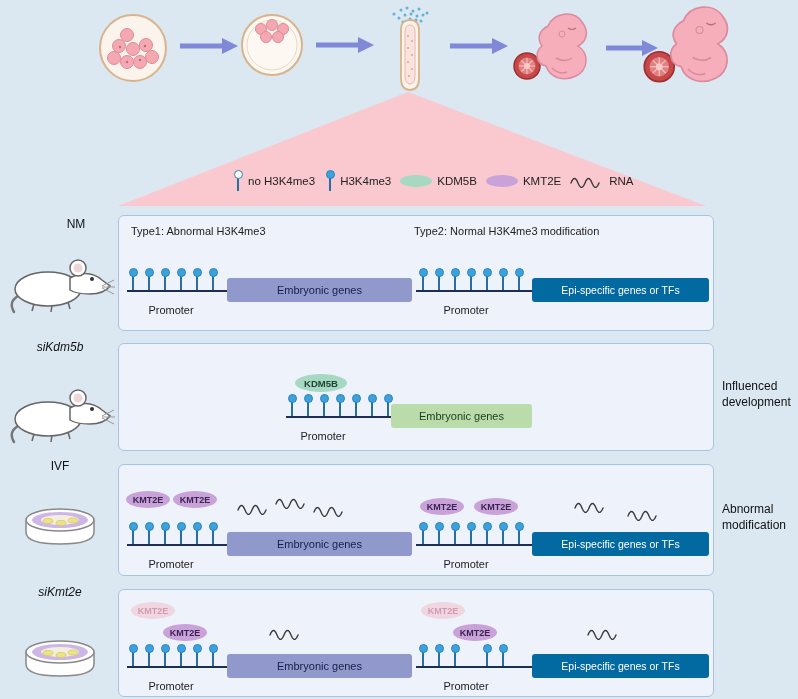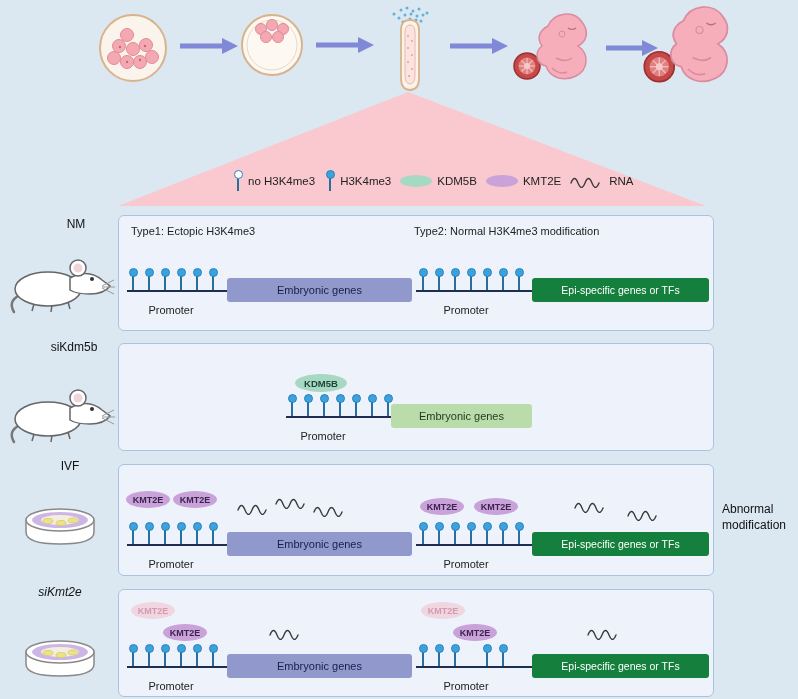--- a/index.html
+++ b/index.html
@@ -12,21 +12,21 @@
   .type-label{position:absolute;font-size:11px;color:#222;white-space:nowrap}
   .track-line{position:absolute;height:2px;background:#1e2d52}
   .lolli-group{position:absolute;height:22px}
   .lolli{position:absolute;bottom:0;width:2px;height:14px;background:#2a6ea0}
   .lolli::before{content:"";position:absolute;top:-8px;left:-3.5px;width:9px;height:9px;border-radius:50%;
                  background:#3ba2dd;border:1px solid #2a82bc;box-sizing:border-box}
   .gene-box{position:absolute;height:24px;border-radius:3px;display:flex;align-items:center;justify-content:center;
             font-size:11px;white-space:nowrap}
   .gene-purple{background:#9198cc;color:#16204a}
   .gene-green{background:#badcab;color:#1e3a1e}
-  .gene-orange{background:#15803d;color:#fff;font-size:10.5px}
+  .gene-orange{background:#0369a1;color:#fff;font-size:10.5px}
   .promoter{position:absolute;font-size:11px;color:#222;transform:translateX(-50%);white-space:nowrap}
   .oval{position:absolute;border-radius:50%;display:flex;align-items:center;justify-content:center;
         font-size:9px;font-weight:bold;white-space:nowrap}
   .oval-kmt2e{background:#c9a2da;color:#3c2350;width:44px;height:17px}
   .oval-kmt2e.faded{background:#f0d6e0;color:#d39ab0}
   .oval-kdm5b{background:#a6d8c2;color:#1e4636;width:52px;height:18px;font-size:9.5px}
   .wave{position:absolute;width:34px;height:14px}
   .exe-note{position:absolute;top:136px;left:262px;width:300px;text-align:center;font-size:12px;color:#222}
   .legend-row{position:absolute;top:169px;left:232px;display:flex;align-items:center;gap:9px}
   .legend-item{display:flex;align-items:center;gap:5px;font-size:11.5px;color:#222;white-space:nowrap}
@@ -191,41 +191,41 @@
         <line x1="98" y1="41" x2="111" y2="41"></line>
         <line x1="98" y1="42" x2="110" y2="48"></line>
       </g>
     <g stroke="#666" stroke-width="1.5">
         <line x1="30" y1="58" x2="28" y2="65"></line>
         <line x1="48" y1="59" x2="47" y2="66"></line>
         <line x1="64" y1="56" x2="66" y2="63"></line>
       </g>
   </svg>
 
-  <div class="side-label" style="left:29px;top:340px;width:90px;">siKdm5b</div>
+  <div class="side-label" style="left:15px;top:340px;width:90px;font-style:italic">siKdm5b</div>
   <svg class="abs" style="left:4px;top:376px" width="112" height="70" viewBox="0 0 112 70">
     <path d="M14 50 Q4 56 10 66" fill="none" stroke="#777" stroke-width="2.5" stroke-linecap="round"></path>
     <ellipse cx="44" cy="43" rx="33" ry="17" fill="#fff" stroke="#666" stroke-width="1.5"></ellipse>
     <path d="M66 32 Q84 22 98 34 L106 40 Q100 48 86 48 Q72 48 66 44 Z" fill="#fff" stroke="#666" stroke-width="1.5"></path>
     <circle cx="74" cy="22" r="8" fill="#fff" stroke="#666" stroke-width="1.5"></circle>
     <circle cx="74" cy="22" r="4.5" fill="#eed5da"></circle>
     <circle cx="88" cy="33" r="2" fill="#333"></circle>
     <g stroke="#999" stroke-width="1">
         <line x1="98" y1="40" x2="110" y2="34"></line>
         <line x1="98" y1="41" x2="111" y2="41"></line>
         <line x1="98" y1="42" x2="110" y2="48"></line>
       </g>
     <g stroke="#666" stroke-width="1.5">
         <line x1="30" y1="58" x2="28" y2="65"></line>
         <line x1="48" y1="59" x2="47" y2="66"></line>
         <line x1="64" y1="56" x2="66" y2="63"></line>
       </g>
   </svg>
 
-  <div class="side-label" style="left:40px;top:459px;width:60px">IVF</div>
+  <div class="side-label" style="left:30px;top:459px;width:60px">IVF</div>
   <svg class="abs" style="left:20px;top:492px" width="80" height="60" viewBox="0 0 80 60">
     <path d="M6 28 L6 40 Q6 52 40 52 Q74 52 74 40 L74 28" fill="#fff" stroke="#888" stroke-width="1.5"></path>
     <ellipse cx="40" cy="28" rx="34" ry="11" fill="#fff" stroke="#888" stroke-width="1.5"></ellipse>
     <ellipse cx="40" cy="28" rx="28" ry="8" fill="#cdb6e6"></ellipse>
     <ellipse cx="40" cy="28" rx="19" ry="5" fill="#f3eedd"></ellipse>
     <g fill="#ece287" stroke="#d5c96a" stroke-width="0.8">
       <ellipse cx="28" cy="29" rx="5" ry="2.5"></ellipse>
         <ellipse cx="41" cy="31" rx="5" ry="2.5"></ellipse>
         <ellipse cx="53" cy="28.5" rx="5" ry="2.5"></ellipse>
     </g>
@@ -237,24 +237,25 @@
     <ellipse cx="40" cy="28" rx="34" ry="11" fill="#fff" stroke="#888" stroke-width="1.5"></ellipse>
     <ellipse cx="40" cy="28" rx="28" ry="8" fill="#cdb6e6"></ellipse>
     <ellipse cx="40" cy="28" rx="19" ry="5" fill="#f3eedd"></ellipse>
     <g fill="#ece287" stroke="#d5c96a" stroke-width="0.8">
       <ellipse cx="28" cy="29" rx="5" ry="2.5"></ellipse>
         <ellipse cx="41" cy="31" rx="5" ry="2.5"></ellipse>
         <ellipse cx="53" cy="28.5" rx="5" ry="2.5"></ellipse>
     </g>
   </svg>
 
+  <div class="dev-label" style="top:379px">Influenced development</div>
   <div class="dev-label" style="top:502px">Abnormal modification</div>
 
   <div class="panel" style="top:215px;height:114px">
-    <div class="type-label" style="left:12px;top:9px">Type1: Ectopic H3K4me3</div>
+    <div class="type-label" style="left:12px;top:9px">Type1: Abnormal H3K4me3</div>
     <div class="type-label" style="left:295px;top:9px">Type2: Normal H3K4me3 modification</div>
 
     <div class="track-line" style="left:8px;top:74px;width:285px"></div>
     <div class="lolli-group" style="left:13px;top:52px;width:98px">
         <div class="lolli" style="left: 0px;"></div>
         <div class="lolli" style="left: 16px;"></div>
         <div class="lolli" style="left: 32px;"></div>
         <div class="lolli" style="left: 48px;"></div>
         <div class="lolli" style="left: 64px;"></div>
         <div class="lolli" style="left: 80px;"></div>

